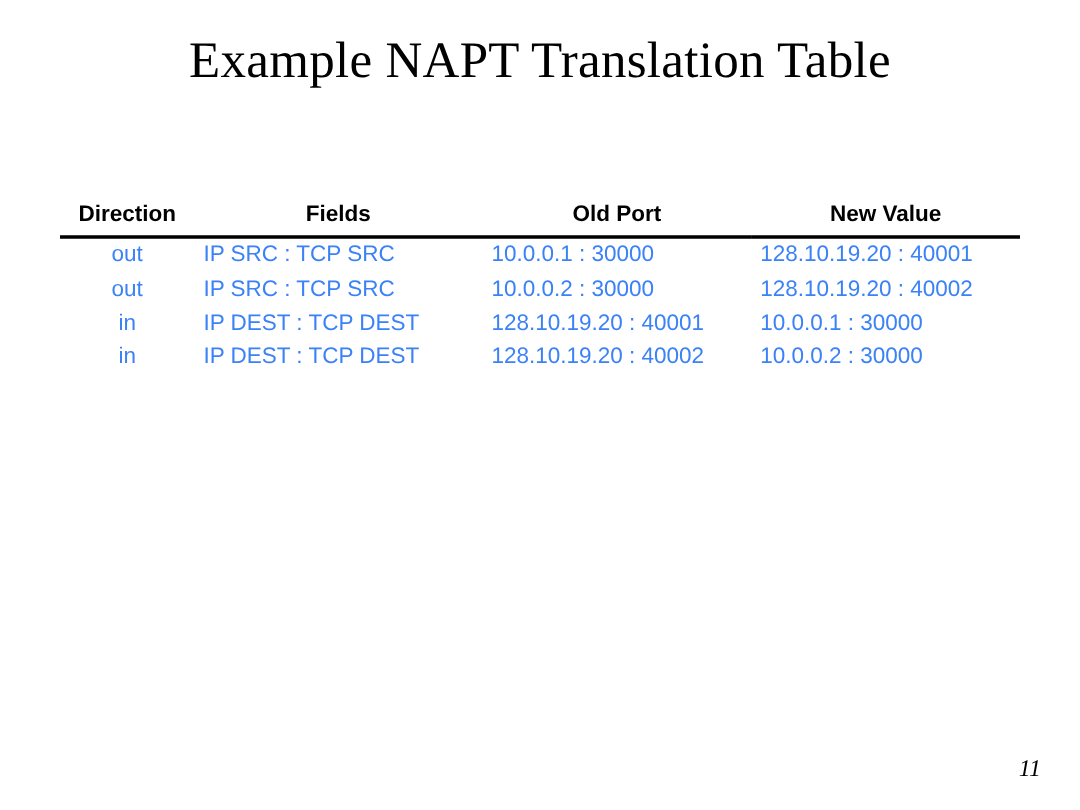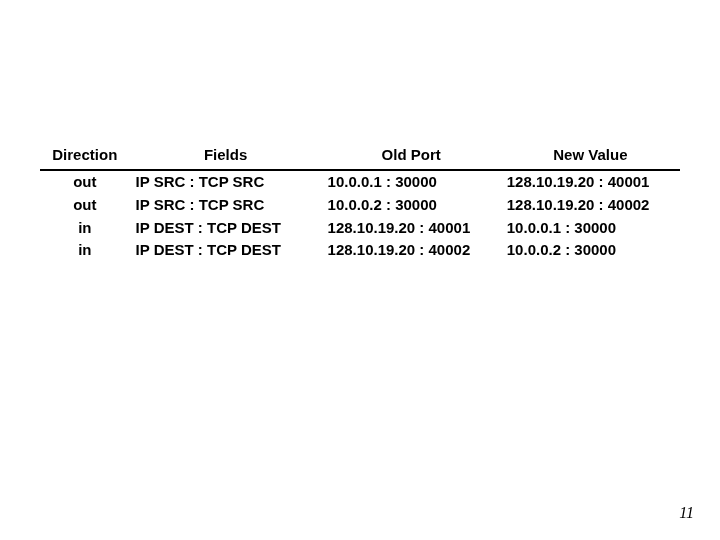--- a/index.html
+++ b/index.html
@@ -31,33 +31,32 @@
     position: absolute;
     top: 130px;
     left: 40px;
     width: 640px;
     font-family: Arial, Helvetica, sans-serif;
     font-size: 15px;
   }
   table {
     width: 100%;
     border-collapse: collapse;
-    margin-top: 12px;
   }
   thead th {
     font-weight: bold;
     color: #000;
     padding: 4px 6px 6px 6px;
     border-bottom: 2px solid #000;
     text-align: left;
   }
   thead th.center { text-align: center; }
   tbody td {
-    color: #000000;
-    font-weight: bold;
+    color: #3b82f6;
+    font-weight: normal;
     padding: 2px 6px;
     line-height: 1.25;
     white-space: nowrap;
   }
   tbody td.center { text-align: center; }
   tbody td.left { text-align: left; }
 
   .col-dir   { width: 14%; }
   .col-field { width: 30%; }
   .col-old   { width: 28%; }
@@ -93,20 +92,21 @@
     bottom: 18px;
     font-size: 16px;
     font-style: italic;
   }
 </style>
 </head>
 <body>
 
 <div class="slide">
 
+  <div class="title">Example NAPT Translation Table</div>
 
   <div class="table-wrap">
     <table>
       <colgroup>
         <col class="col-dir">
           <col class="col-field">
           <col class="col-old">
           <col class="col-new">
       </colgroup>
       <thead>

